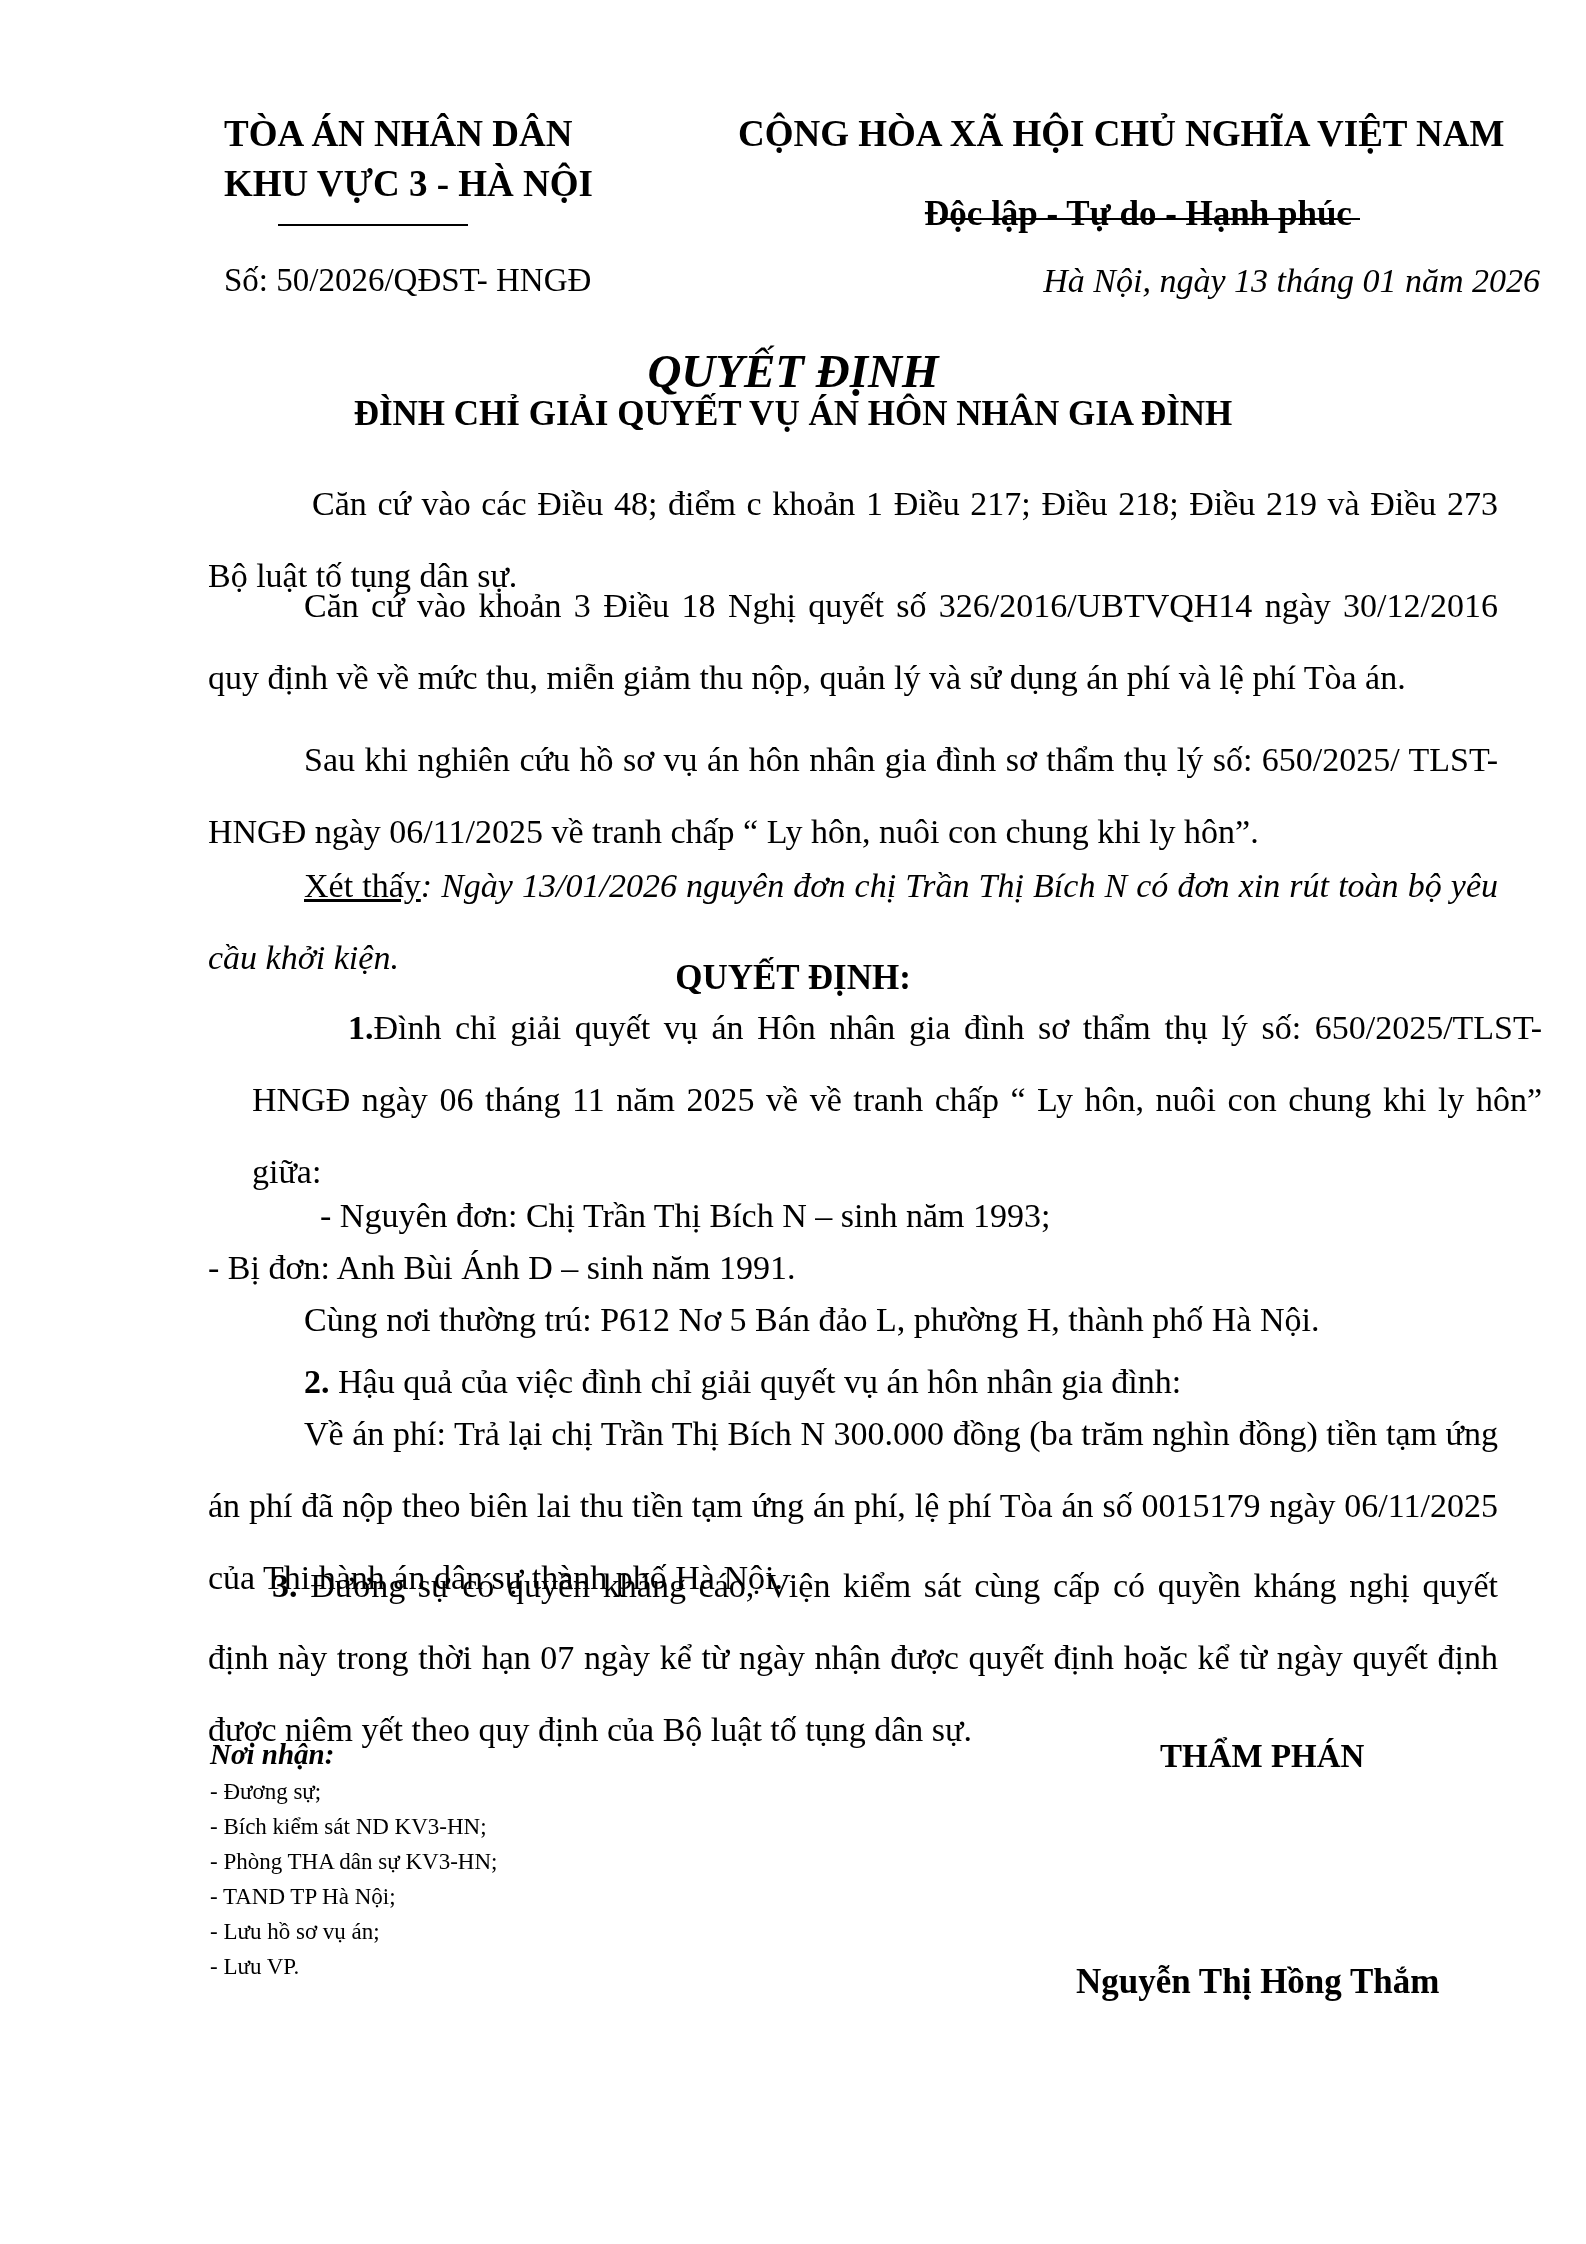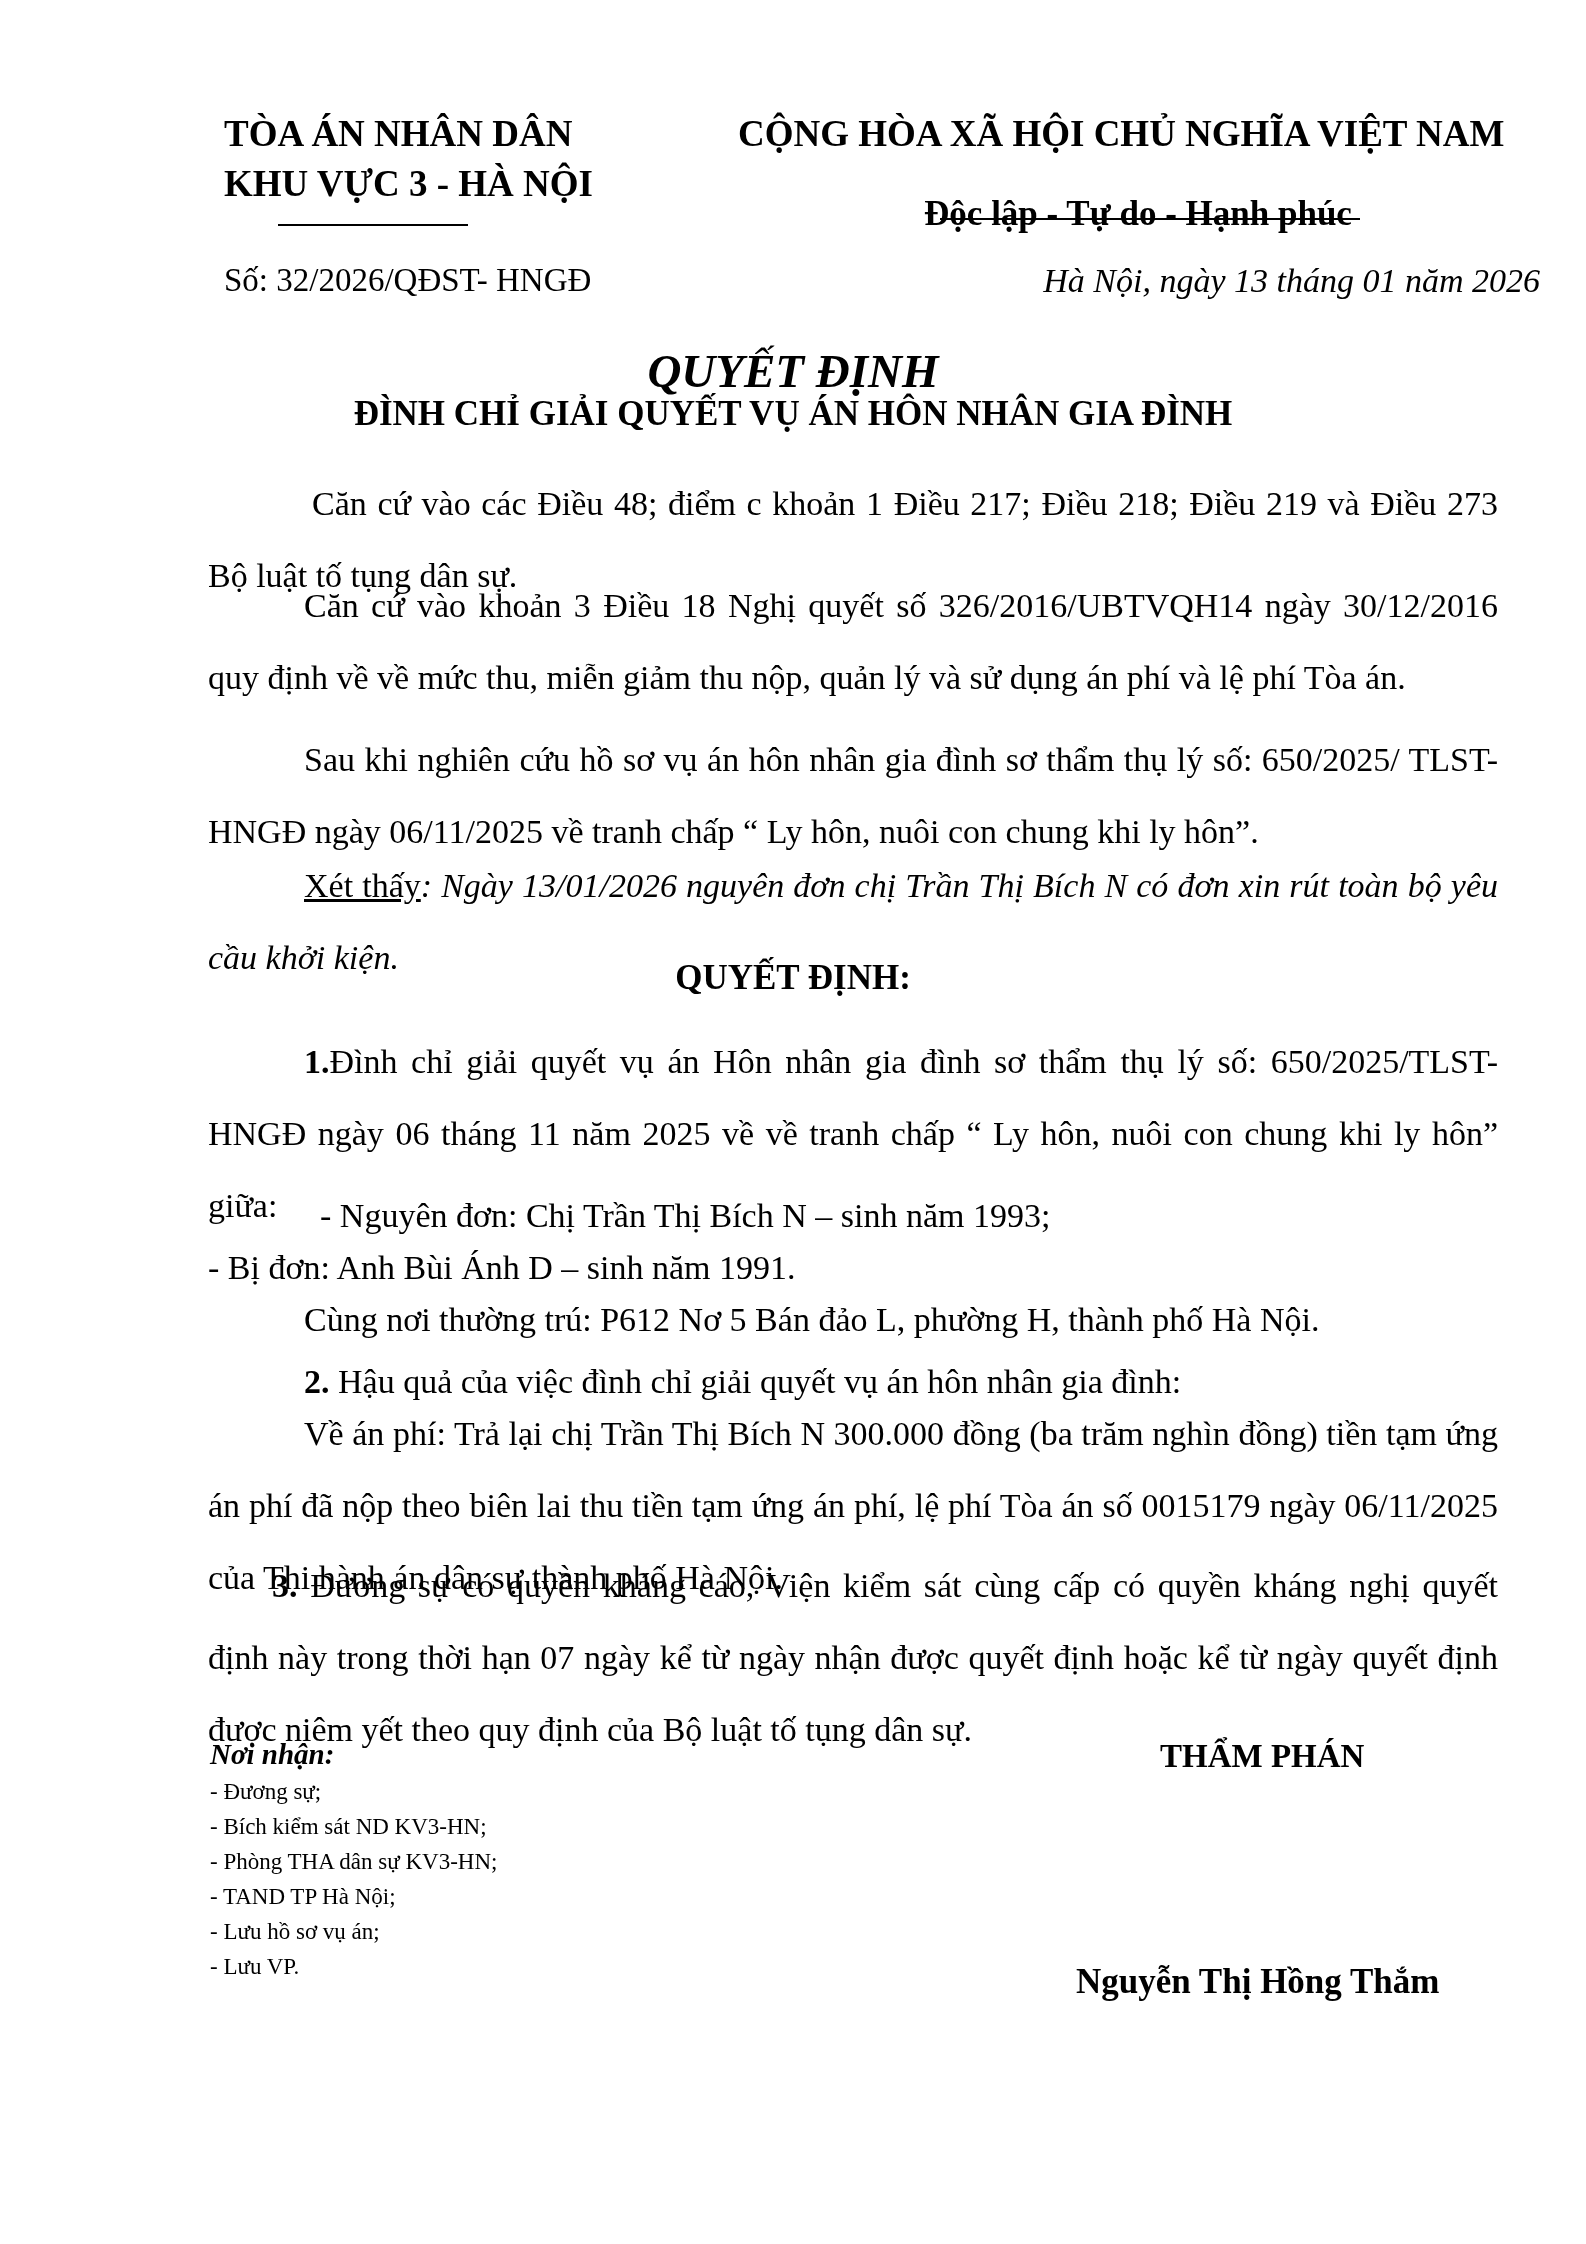--- a/index.html
+++ b/index.html
@@ -22,37 +22,37 @@
   .recv { position: absolute; left: 210px; font-size: 23px; line-height: 35px; }
   .recv-title { font-weight: bold; font-style: italic; font-size: 29px; line-height: 40px; }
   .sig { position: absolute; font-weight: bold; white-space: nowrap; }
 </style>
 </head>
 <body>
 
 <div class="abs hdr" style="left:224px; top:108px;">TÒA ÁN NHÂN DÂN</div>
 <div class="abs hdr" style="left:224px; top:158px;">KHU VỰC 3 - HÀ NỘI</div>
 <div class="rule" style="left:278px; top:224px; width:190px;"></div>
-<div class="abs" style="left:224px; top:262px; font-size:33px; white-space:nowrap;">Số: 32/2026/QĐST- HNGĐ</div>
+<div class="abs" style="left:224px; top:262px; font-size:33px; white-space:nowrap;">Số: 50/2026/QĐST- HNGĐ</div>
 
 <div class="abs hdr" style="left:738px; top:108px; width:800px; ">CỘNG HÒA XÃ HỘI CHỦ NGHĨA VIỆT NAM</div>
 <div class="abs hdr" style="left:738px; top:158px; width:800px; text-align:center; font-size:35px;margin-top:30px;">Độc lập - Tự do - Hạnh phúc</div>
 <div class="rule" style="left:940px; top:218px; width:420px;"></div>
 <div class="abs ital" style="left:740px; top:262px; width:800px; text-align:right; font-size:34px; white-space:nowrap;">Hà Nội, ngày 13 tháng 01 năm 2026</div>
 
 <div class="title" style="top:344px; font-size:47px;font-style:italic;">QUYẾT ĐỊNH</div>
 <div class="title" style="top:394px; font-size:35px;">ĐÌNH CHỈ GIẢI QUYẾT VỤ ÁN HÔN NHÂN GIA ĐÌNH</div>
 
 <div class="para indent" style="top:468px; text-indent:104px;">Căn cứ vào các Điều 48; điểm c khoản 1 Điều 217; Điều 218; Điều 219 và Điều 273 Bộ luật tố tụng dân sự.</div>
 <div class="para indent" style="top:570px;">Căn cứ vào khoản 3 Điều 18 Nghị quyết số 326/2016/UBTVQH14 ngày 30/12/2016 quy định về về mức thu, miễn giảm thu nộp, quản lý và sử dụng án phí và lệ phí Tòa án.</div>
 <div class="para indent" style="top:724px;">Sau khi nghiên cứu hồ sơ vụ án hôn nhân gia đình sơ thẩm thụ lý số: 650/2025/ TLST- HNGĐ ngày 06/11/2025 về tranh chấp “ Ly hôn, nuôi con chung khi ly hôn”.</div>
 <div class="para indent" style="top:850px;"><span class="ul">Xét thấy</span><span class="ital">: Ngày 13/01/2026 nguyên đơn chị Trần Thị Bích N có đơn xin rút toàn bộ yêu cầu khởi kiện.</span></div>
 
 <div class="title" style="top:958px; font-size:35px;">QUYẾT ĐỊNH:</div>
-<div class="para indent" style="top:1026px;"><span class="bold">1.</span><span>Đình chỉ giải quyết vụ án Hôn nhân gia đình sơ thẩm thụ lý số: 650/2025/TLST-HNGĐ ngày 06 tháng 11 năm 2025 về về tranh chấp “ Ly hôn, nuôi con chung khi ly hôn” giữa:</span></div>
+<div class="para indent" style="top:992px;margin-left:44px;"><span class="bold">1.</span><span>Đình chỉ giải quyết vụ án Hôn nhân gia đình sơ thẩm thụ lý số: 650/2025/TLST-HNGĐ ngày 06 tháng 11 năm 2025 về về tranh chấp “ Ly hôn, nuôi con chung khi ly hôn” giữa:</span></div>
 <div class="para" style="top:1180px; padding-left:112px; width:1178px;">- Nguyên đơn: Chị Trần Thị Bích N – sinh năm 1993;</div>
 <div class="para" style="top:1232px;">- Bị đơn: Anh Bùi Ánh D – sinh năm 1991.</div>
 <div class="para indent" style="top:1284px;">Cùng nơi thường trú: P612 Nơ 5 Bán đảo L, phường H, thành phố Hà Nội.</div>
 
 <div class="para indent" style="top:1346px;"><span class="bold">2.</span><span> Hậu quả của việc đình chỉ giải quyết vụ án hôn nhân gia đình:</span></div>
 <div class="para indent" style="top:1398px;">Về án phí: Trả lại chị Trần Thị Bích N 300.000 đồng (ba trăm nghìn đồng) tiền tạm ứng án phí đã nộp theo biên lai thu tiền tạm ứng án phí, lệ phí Tòa án số 0015179 ngày 06/11/2025 của Thi hành án dân sự thành phố Hà Nội.</div>
 
 <div class="para indent" style="top:1550px; text-indent:64px;"><span class="bold">3.</span><span> Đương sự có quyền kháng cáo, Viện kiểm sát cùng cấp có quyền kháng nghị quyết định này trong thời hạn 07 ngày kể từ ngày nhận được quyết định hoặc kể từ ngày quyết định được niêm yết theo quy định của Bộ luật tố tụng dân sự.</span></div>
 
 <div class="recv" style="top:1734px;">

